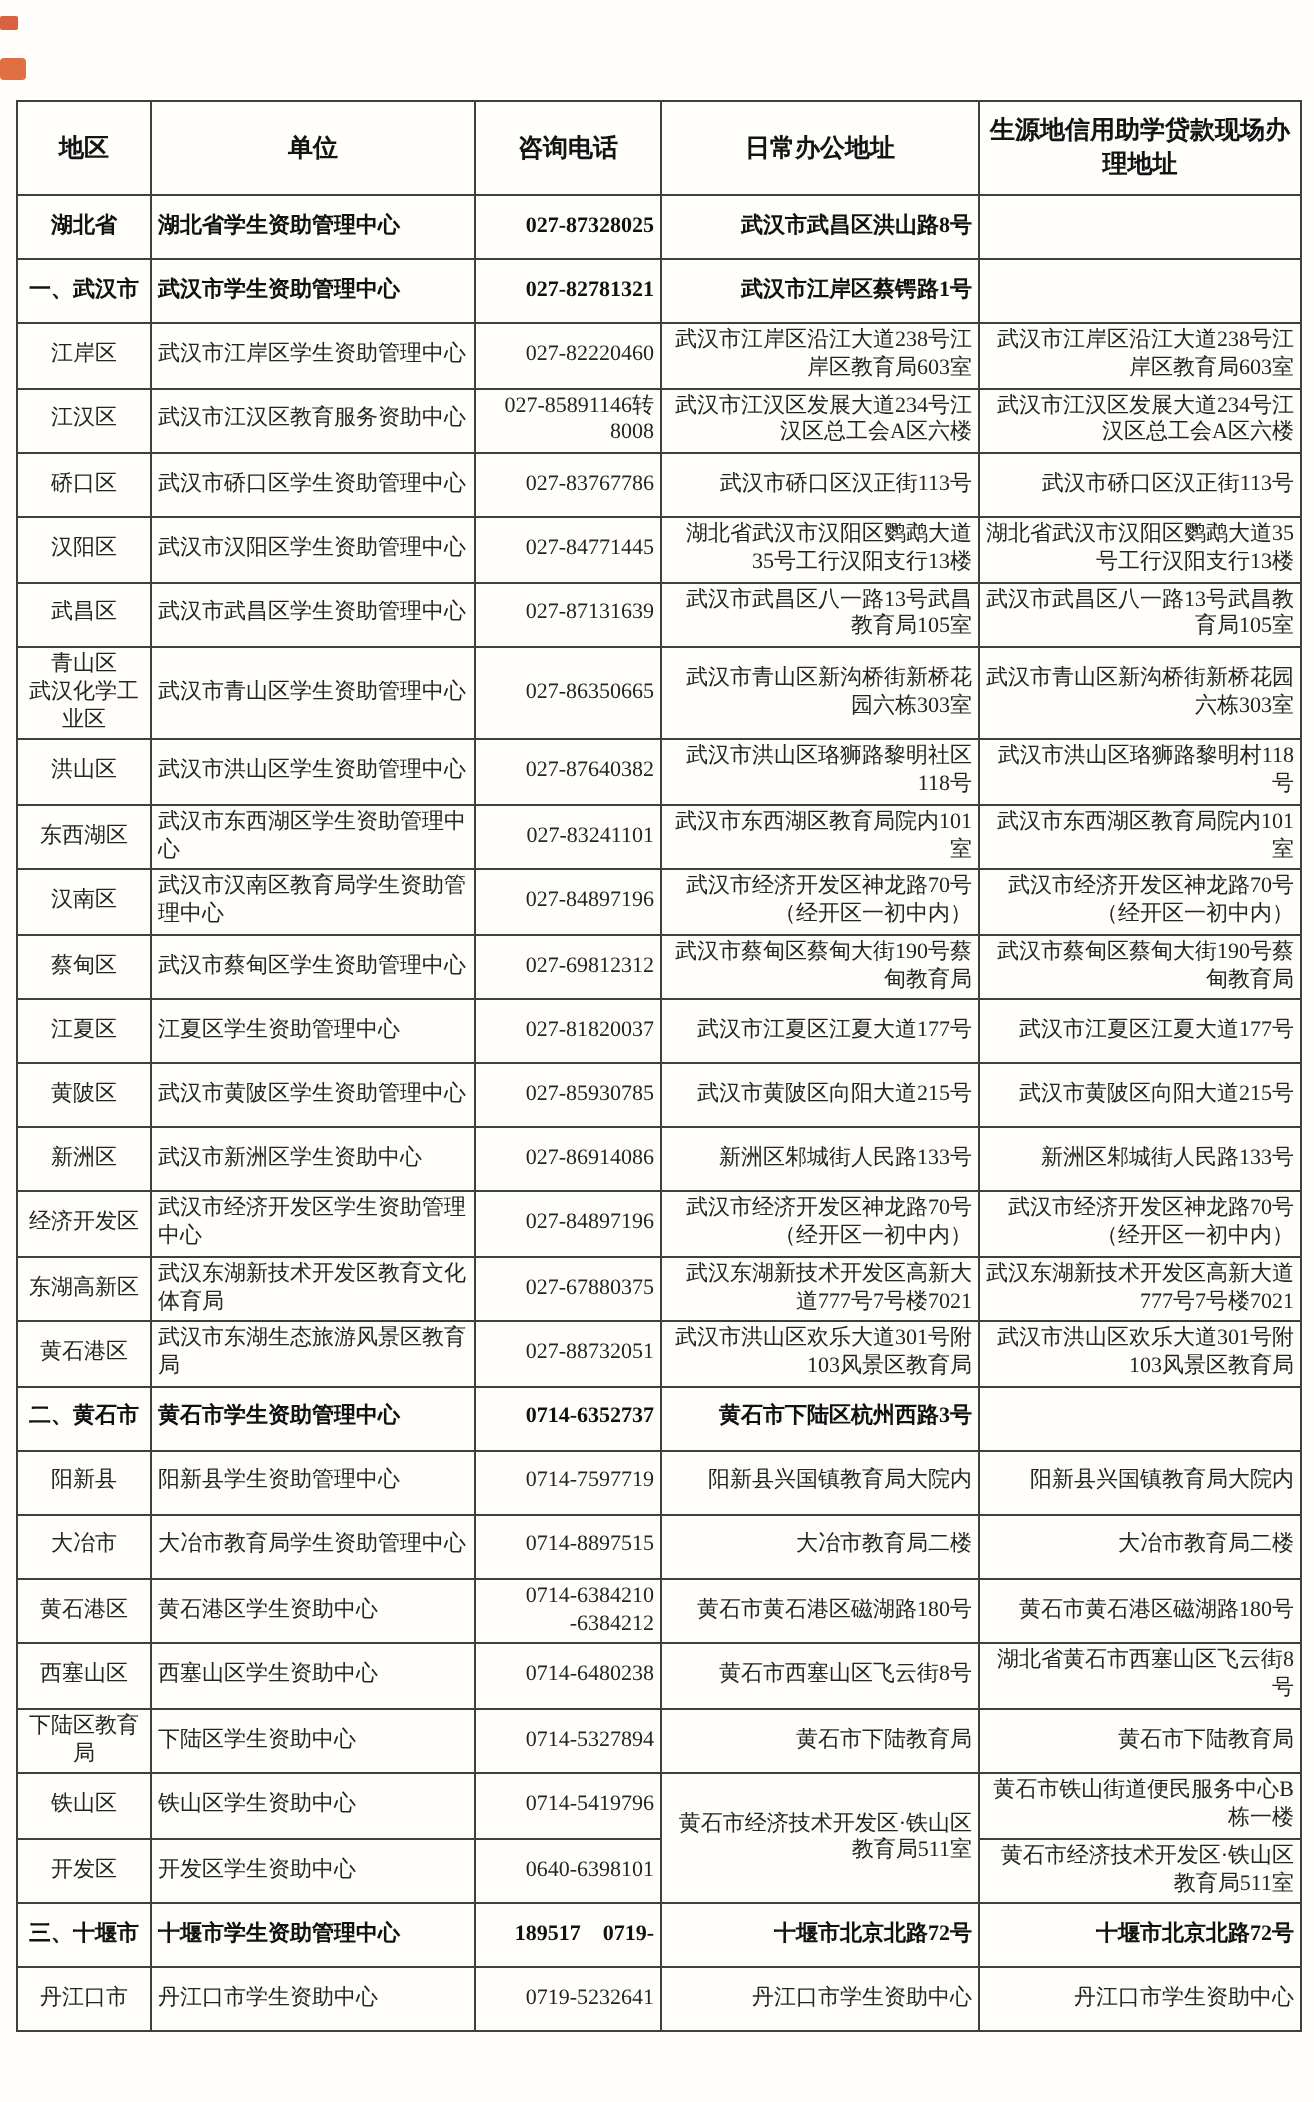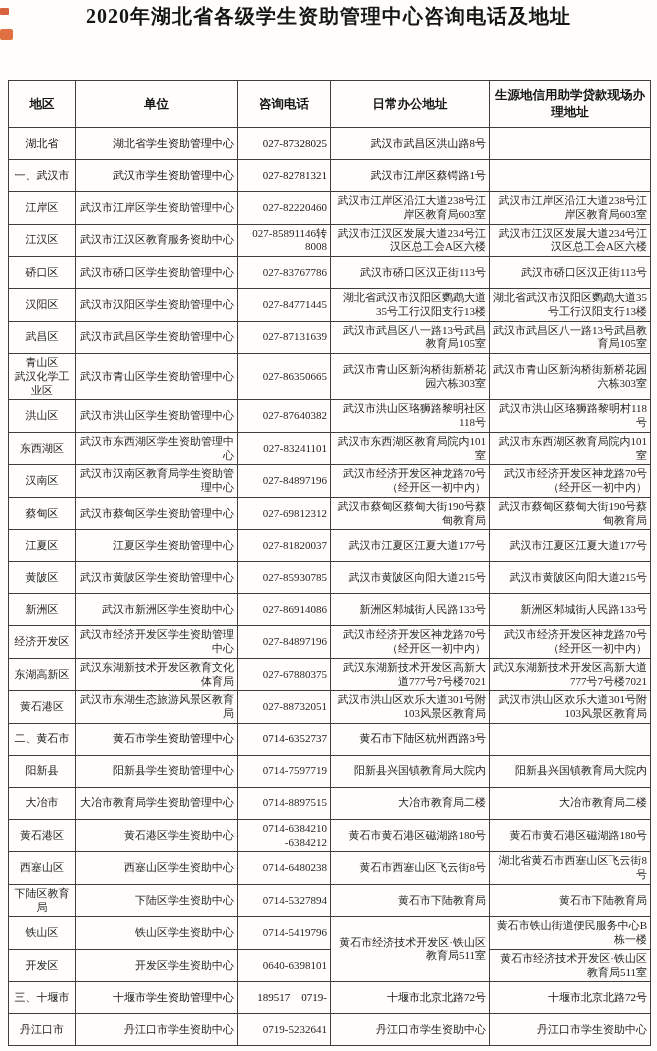--- a/index.html
+++ b/index.html
@@ -39,36 +39,35 @@
     height:42px;
     color:#141414;
   }
   .contact-table td {
     font-size:11px;
     line-height:1.25;
     height:27px;
     color:#242424;
   }
   .col-region { text-align:center; white-space:pre-line; }
-  .col-unit   { text-align:right; }
+  .col-unit   { text-align:left; }
   .col-phone  { text-align:right; white-space:pre-line; }
   .col-office, .col-loan { text-align:right; }
-  .section-row td { font-weight:normal; color:#111; }
+  .section-row td { font-weight:bold; color:#111; }
   .scan-artifact { position:absolute; left:0; }
   .artifact-1 { top:8px;  width:9px;  height:7px;  background:#d4502a; border-radius:1px; opacity:.9; }
   .artifact-2 { top:29px; width:13px; height:11px; background:#dd5f2e; border-radius:2px; opacity:.9; }
 </style>
 </head>
 <body>
 
 <div class="page">
   <span class="scan-artifact artifact-1"></span>
   <span class="scan-artifact artifact-2"></span>
 
-  <div class="doc-title">2020年湖北省各级学生资助管理中心咨询电话及地址</div>
 
   <table class="contact-table">
     <colgroup>
       <col style="width:67px">
       <col style="width:162px">
       <col style="width:93px">
       <col style="width:159px">
       <col style="width:161px">
     </colgroup>
     <thead>

